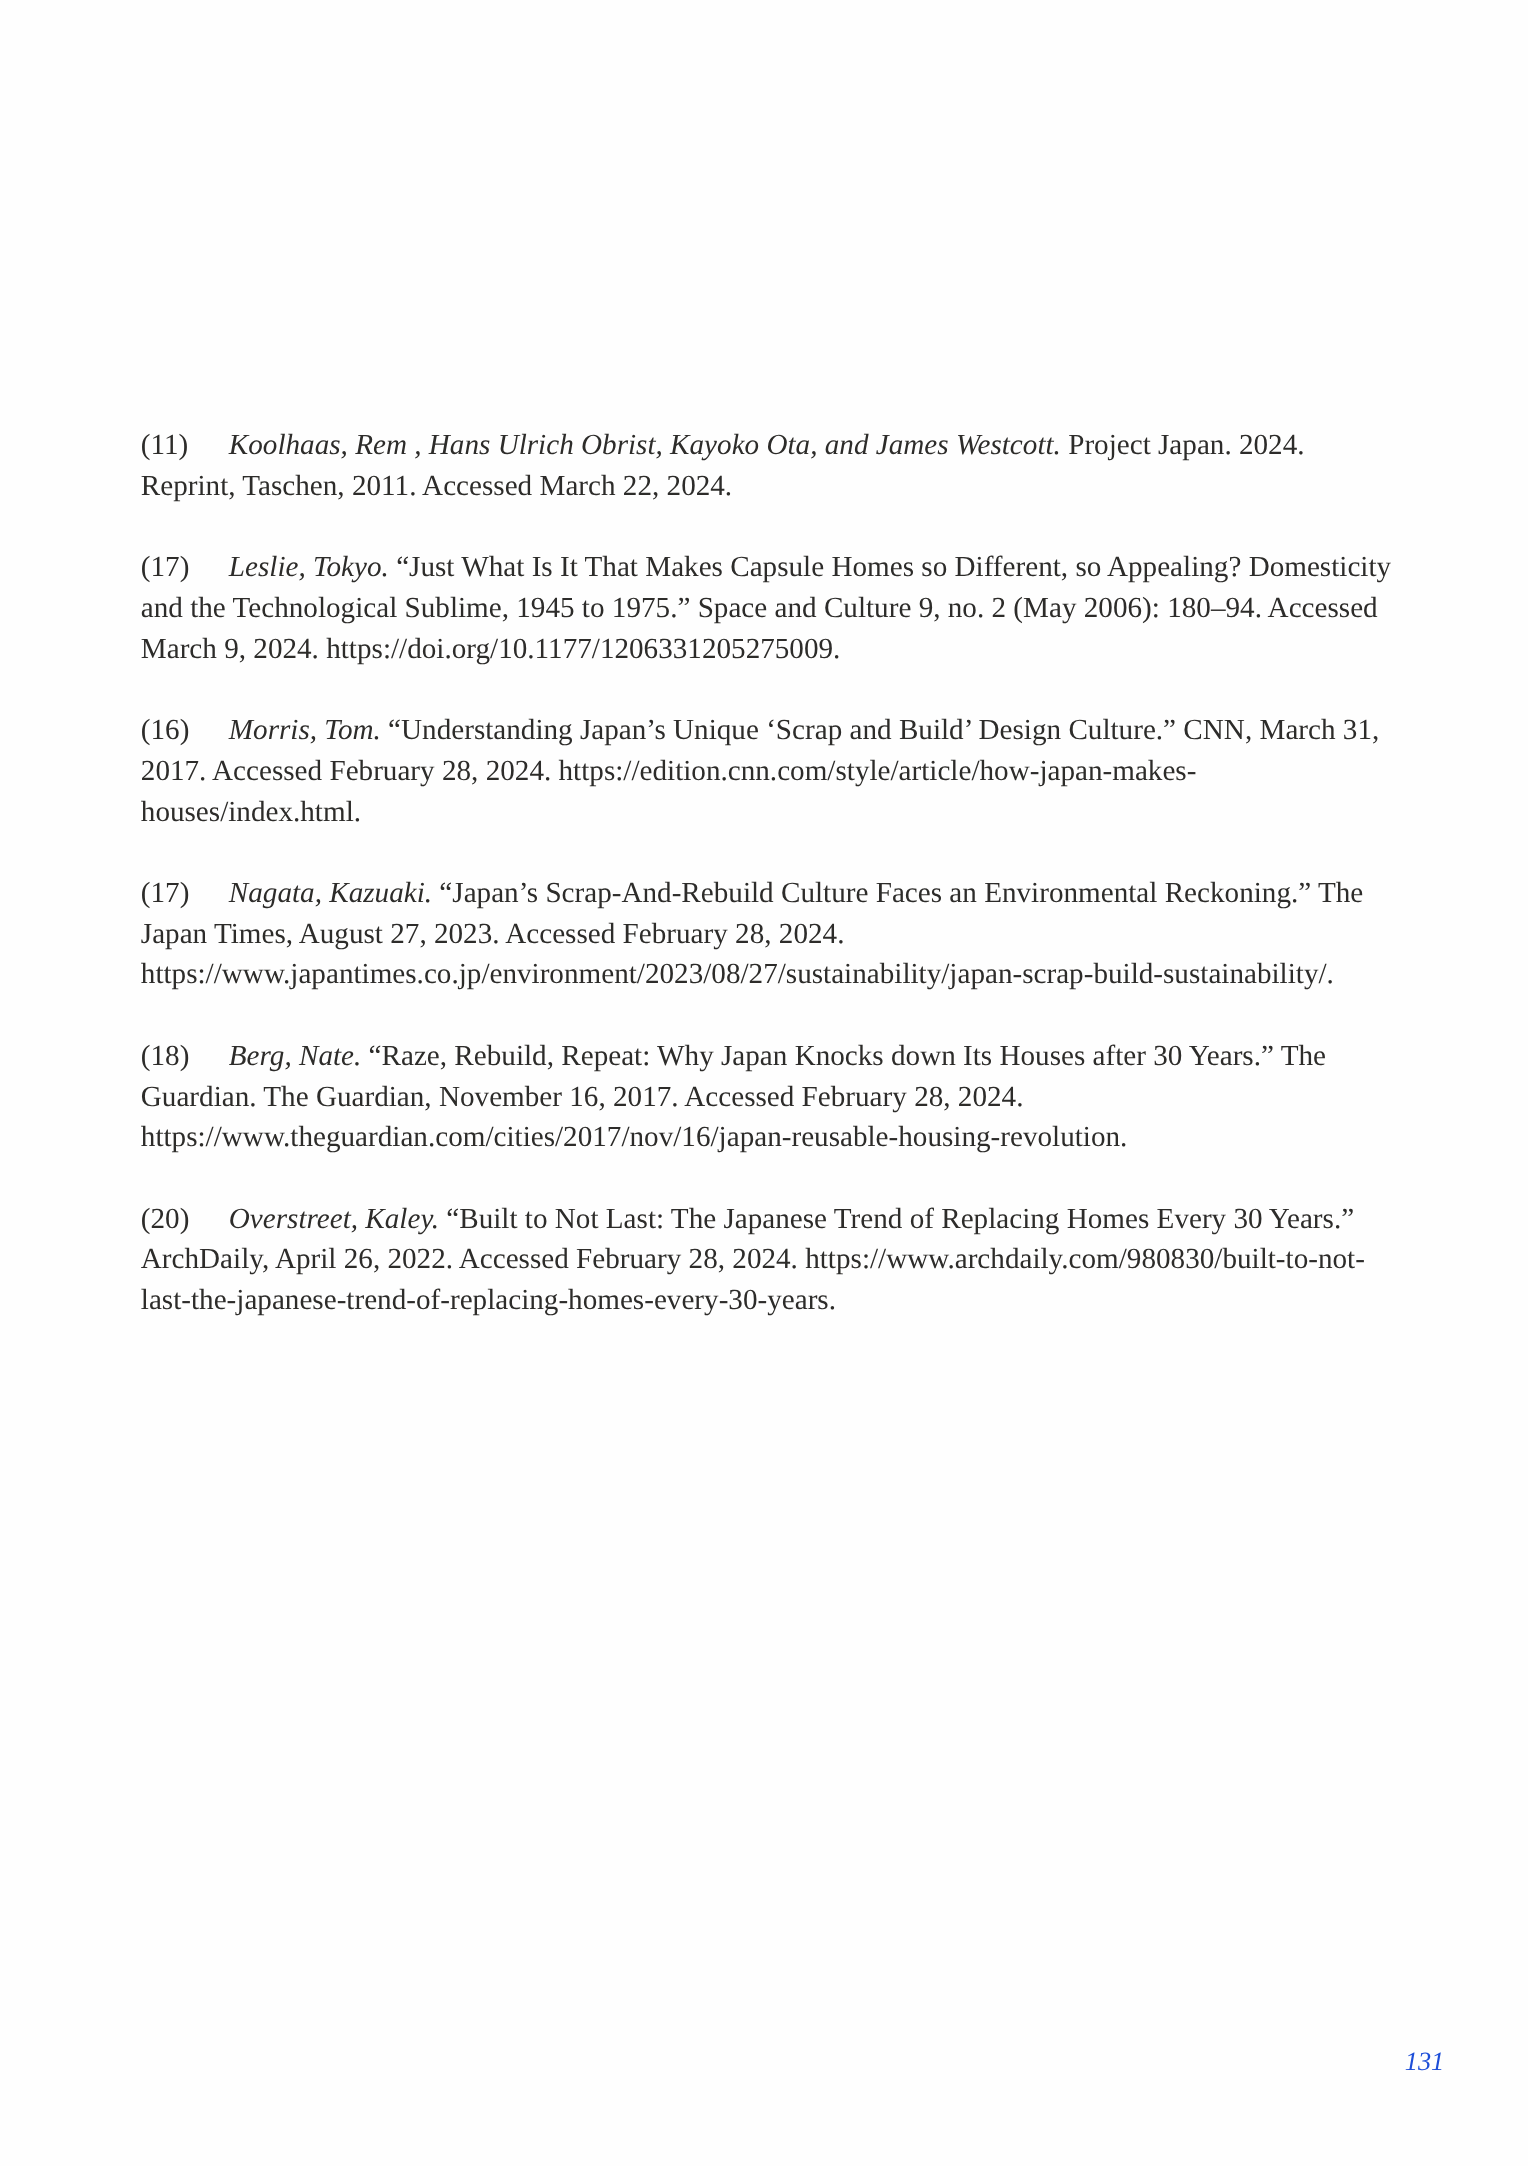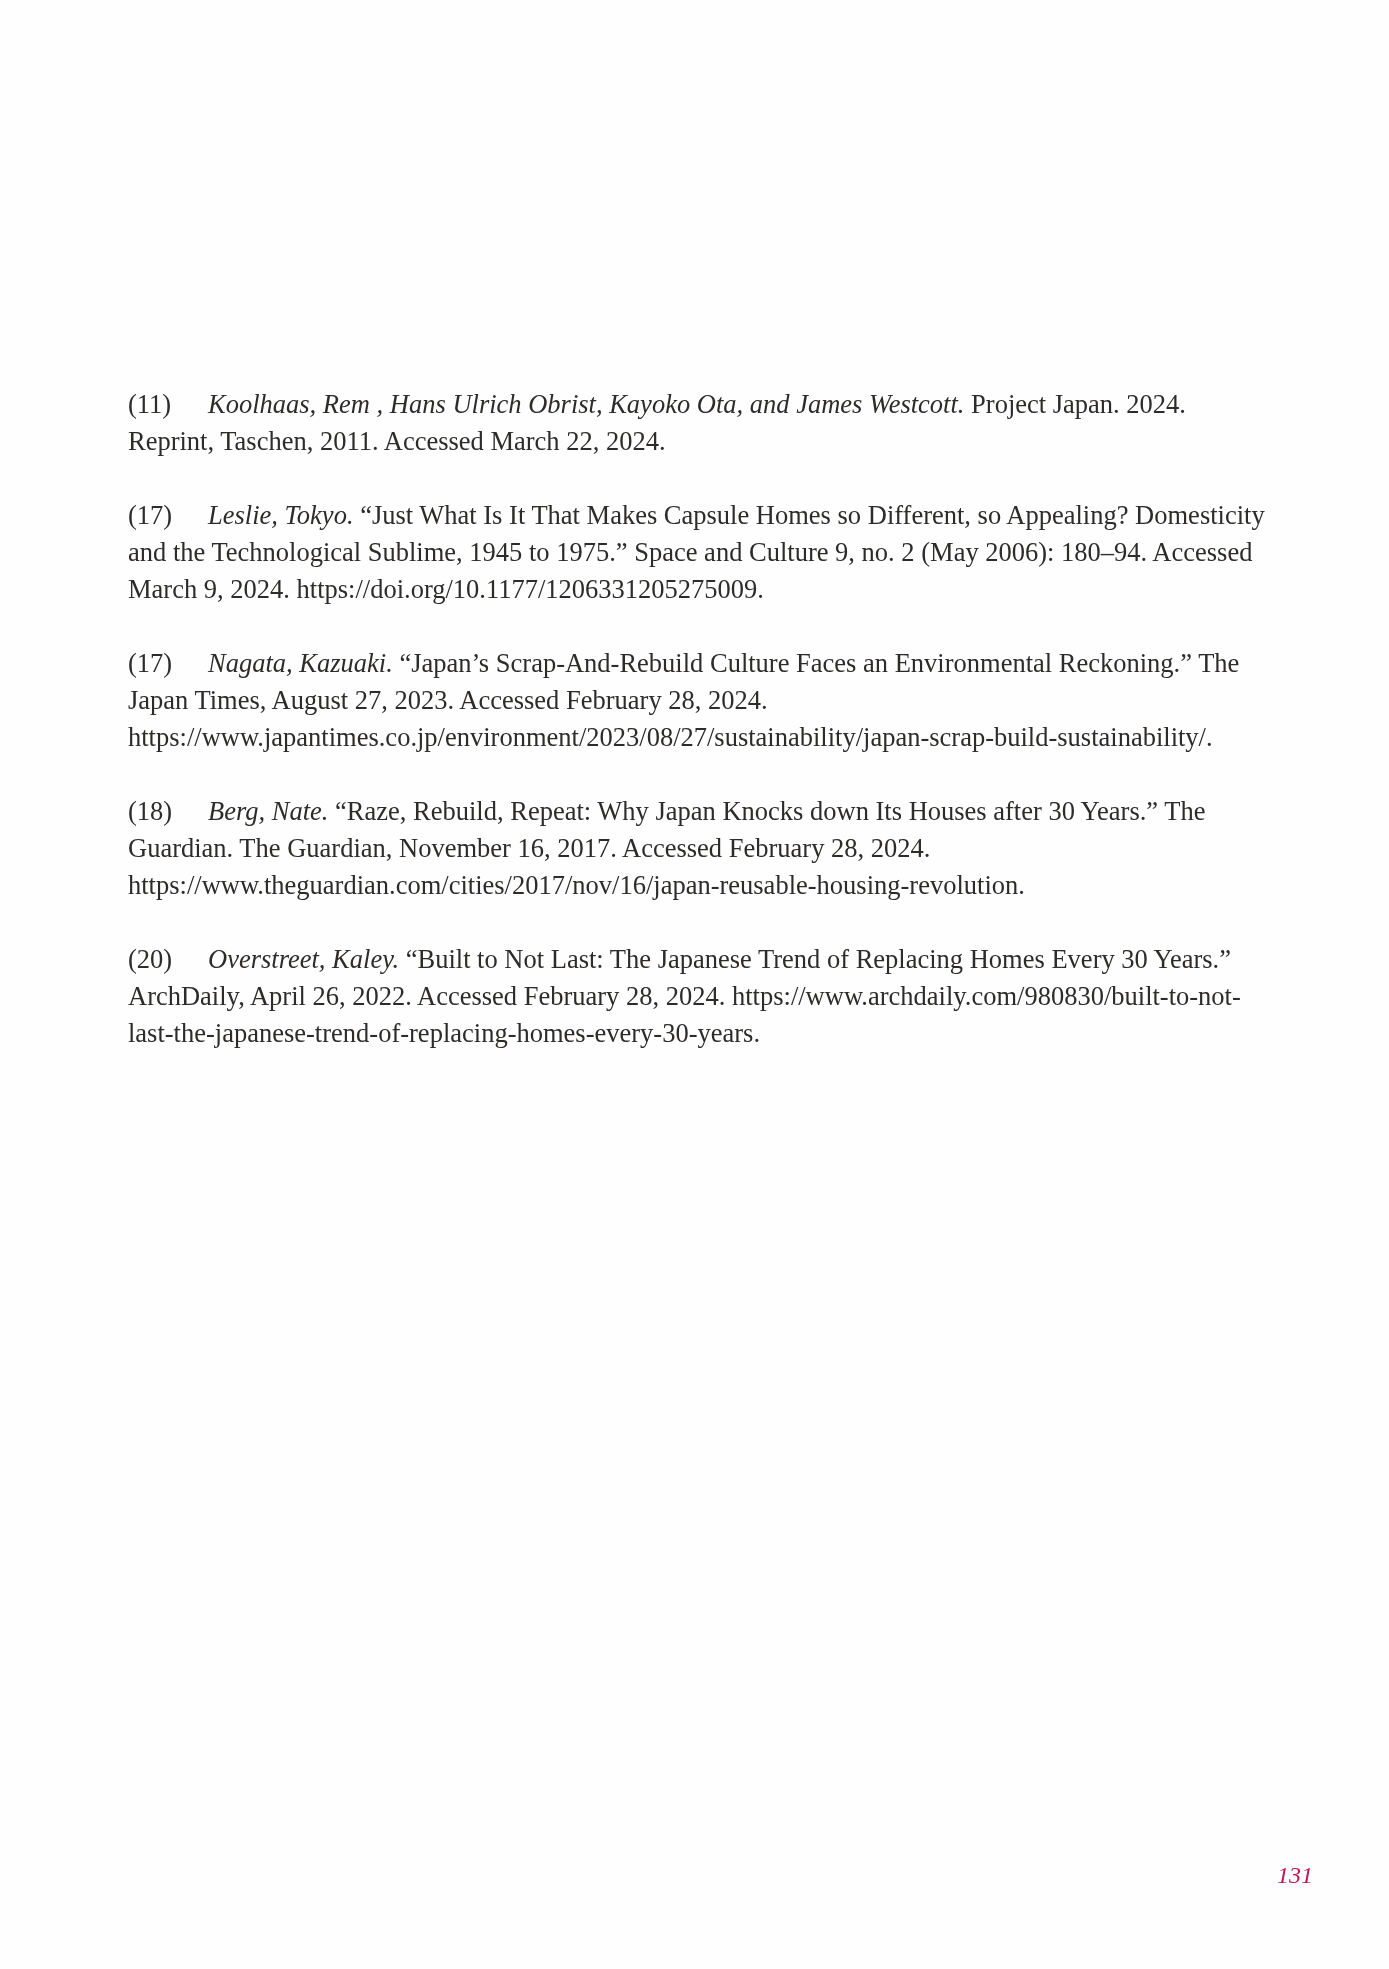--- a/index.html
+++ b/index.html
@@ -40,36 +40,37 @@
   .ref-authors {
     font-style: italic;
   }
   .page-number {
     position: absolute;
     right: 76px;
     top: 1860px;
     font-size: 24px;
     line-height: 30px;
     font-style: italic;
-    color: #be185d;
+    color: #1d4ed8;
   }
 </style>
 </head>
 <body>
 
 <div class="page">
 
   <div class="content">
   <p class="ref"><span class="ref-num">(11)</span><span class="ref-authors">Koolhaas, Rem , Hans Ulrich Obrist, Kayoko Ota, and James Westcott.</span> <span class="ref-text">Project Japan. 2024. Reprint, Taschen, 2011. Accessed March 22, 2024.</span></p>
 
 
   <p class="ref"><span class="ref-num">(17)</span><span class="ref-authors">Leslie, Tokyo.</span> <span class="ref-text">“Just What Is It That Makes Capsule Homes so Different, so Appealing? Domesticity and the Technological Sublime, 1945 to 1975.” Space and Culture 9, no. 2 (May 2006): 180–94. Accessed March 9, 2024. https://doi.org/10.1177/1206331205275009.</span></p>
 
 
 
+  <p class="ref"><span class="ref-num">(16)</span><span class="ref-authors">Morris, Tom.</span> <span class="ref-text">“Understanding Japan’s Unique ‘Scrap and Build’ Design Culture.” CNN, March 31, 2017. Accessed February 28, 2024. https://edition.cnn.com/style/article/how-japan-makes-houses/index.html.</span></p>
 
   <p class="ref"><span class="ref-num">(17)</span><span class="ref-authors">Nagata, Kazuaki.</span> <span class="ref-text">“Japan’s Scrap-And-Rebuild Culture Faces an Environmental Reckoning.” The Japan Times, August 27, 2023. Accessed February 28, 2024. https://www.japantimes.co.jp/environment/2023/08/27/sustainability/japan-scrap-build-sustainability/.</span></p>
 
   <p class="ref"><span class="ref-num">(18)</span><span class="ref-authors">Berg, Nate.</span> <span class="ref-text">“Raze, Rebuild, Repeat: Why Japan Knocks down Its Houses after 30 Years.” The Guardian. The Guardian, November 16, 2017. Accessed February 28, 2024. https://www.theguardian.com/cities/2017/nov/16/japan-reusable-housing-revolution.</span></p>
 
   <p class="ref"><span class="ref-num">(20)</span><span class="ref-authors">Overstreet, Kaley.</span> <span class="ref-text">“Built to Not Last: The Japanese Trend of Replacing Homes Every 30 Years.” ArchDaily, April 26, 2022. Accessed February 28, 2024. https://www.archdaily.com/980830/built-to-not-last-the-japanese-trend-of-replacing-homes-every-30-years.</span></p>
 
 </div>
 
   <div class="page-number">131</div>

